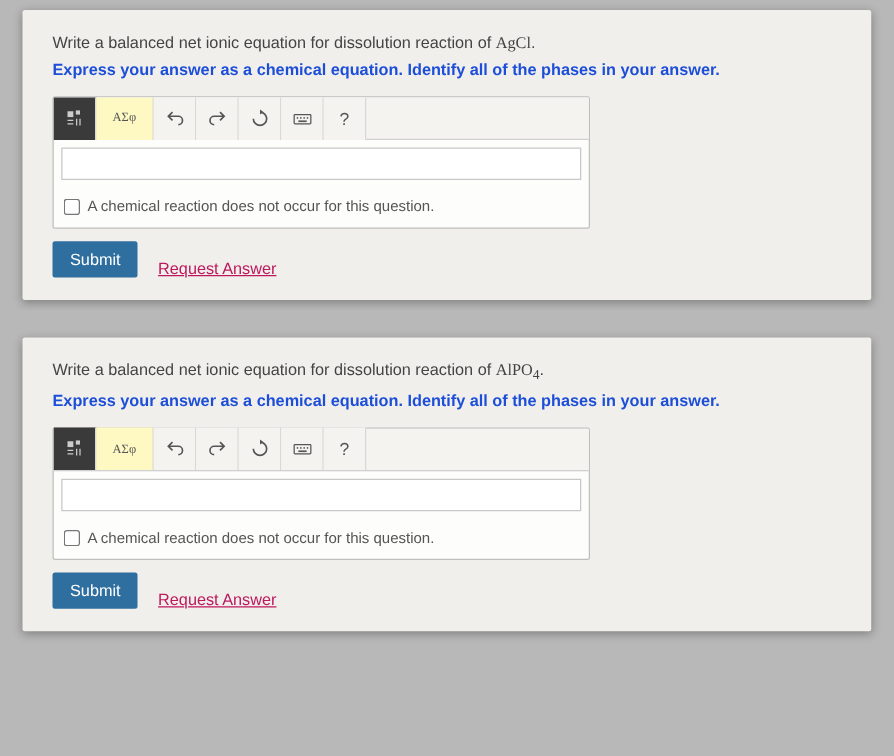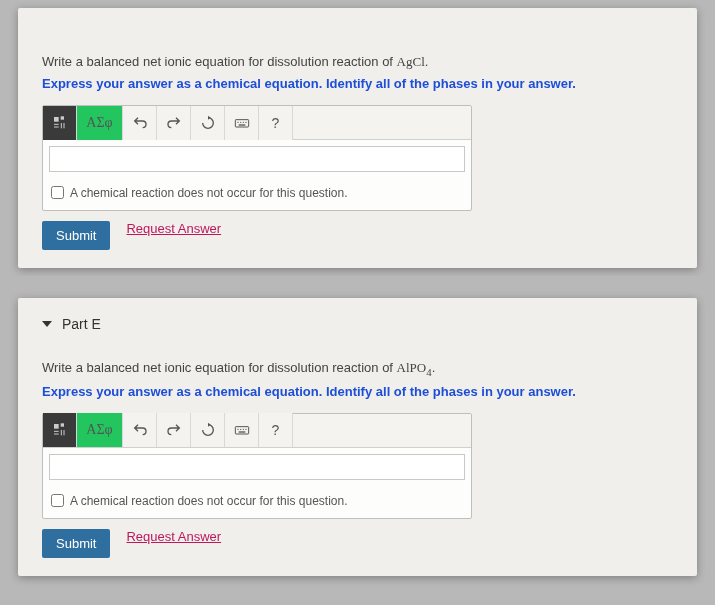--- a/index.html
+++ b/index.html
@@ -35,21 +35,20 @@
     border-top: 6px solid #333;
   }
   .part-title {
     font-size: 14px;
     color: #333;
   }
   .prompt1 {
     font-size: 13px;
     color: #444;
     margin-bottom: 6px;
-    margin-top: 28px;
   }
   .prompt2 {
     font-size: 13px;
     font-weight: bold;
     color: #1d4ed8;
     margin-bottom: 14px;
   }
   .chem { font-family: 'Times New Roman', serif; }
   .answer-box {
     border: 1px solid #bfbfbf;
@@ -75,50 +74,50 @@
     font-size: 14px;
     color: #555;
     background: #f4f3f0;
   }
   .tb-btn.darkcell {
     background: #3a3a3a;
     color: #eee;
   }
   .tb-btn.greek {
     font-family: 'Times New Roman', serif;
-    font-size: 14px;
+    font-size: 10px;
     min-width: 46px;
-    background: #22c55e;
+    background: #fef9c3;
   }
   .tb-btn svg { width: 16px; height: 16px; }
   .input-row {
     padding: 6px;
   }
   .eq-input {
     width: 100%;
     height: 26px;
     border: 1px solid #c8c8c8;
     background: #fff;
     padding: 2px 6px;
     font-size: 13px;
   }
   .no-rxn-row {
     display: flex;
-    align-items: flex-start;
+    align-items: flex-end;
     gap: 6px;
     padding: 8px 8px 10px 8px;
     font-size: 12px;
     color: #555;
   }
   .no-rxn-row input[type=checkbox] {
     width: 13px; height: 13px;
   }
   .submit-row {
     display: flex;
-    align-items: flex-start;
+    align-items: flex-end;
     gap: 16px;
     margin-top: 10px;
   }
   .submit-btn {
     background: #2f6f9f;
     color: #fff;
     border: none;
     padding: 7px 14px;
     font-size: 13px;
     cursor: pointer;
@@ -197,24 +196,20 @@
       <button class="submit-btn">Submit</button>
       <a class="req-ans">Request Answer</a>
     </div>
   </div>
 </div>
 
 <div class="gap"></div>
 
 <div class="page">
   <div class="part">
-    <div class="part-header">
-      <span class="caret"></span>
-      <span class="part-title">Part E</span>
-    </div>
     <p class="prompt1">
       <span>Write a balanced net ionic equation for dissolution reaction of </span><span class="chem">AlPO<sub>4</sub></span><span>.</span>
     </p>
     <p class="prompt2">Express your answer as a chemical equation. Identify all of the phases in your answer.</p>
 
     <div class="answer-box">
       <div class="toolbar">
         <div class="tb-btn darkcell">
           <svg viewBox="0 0 24 24">
               <rect x="3" y="3" width="7" height="7" fill="#ccc"></rect>

